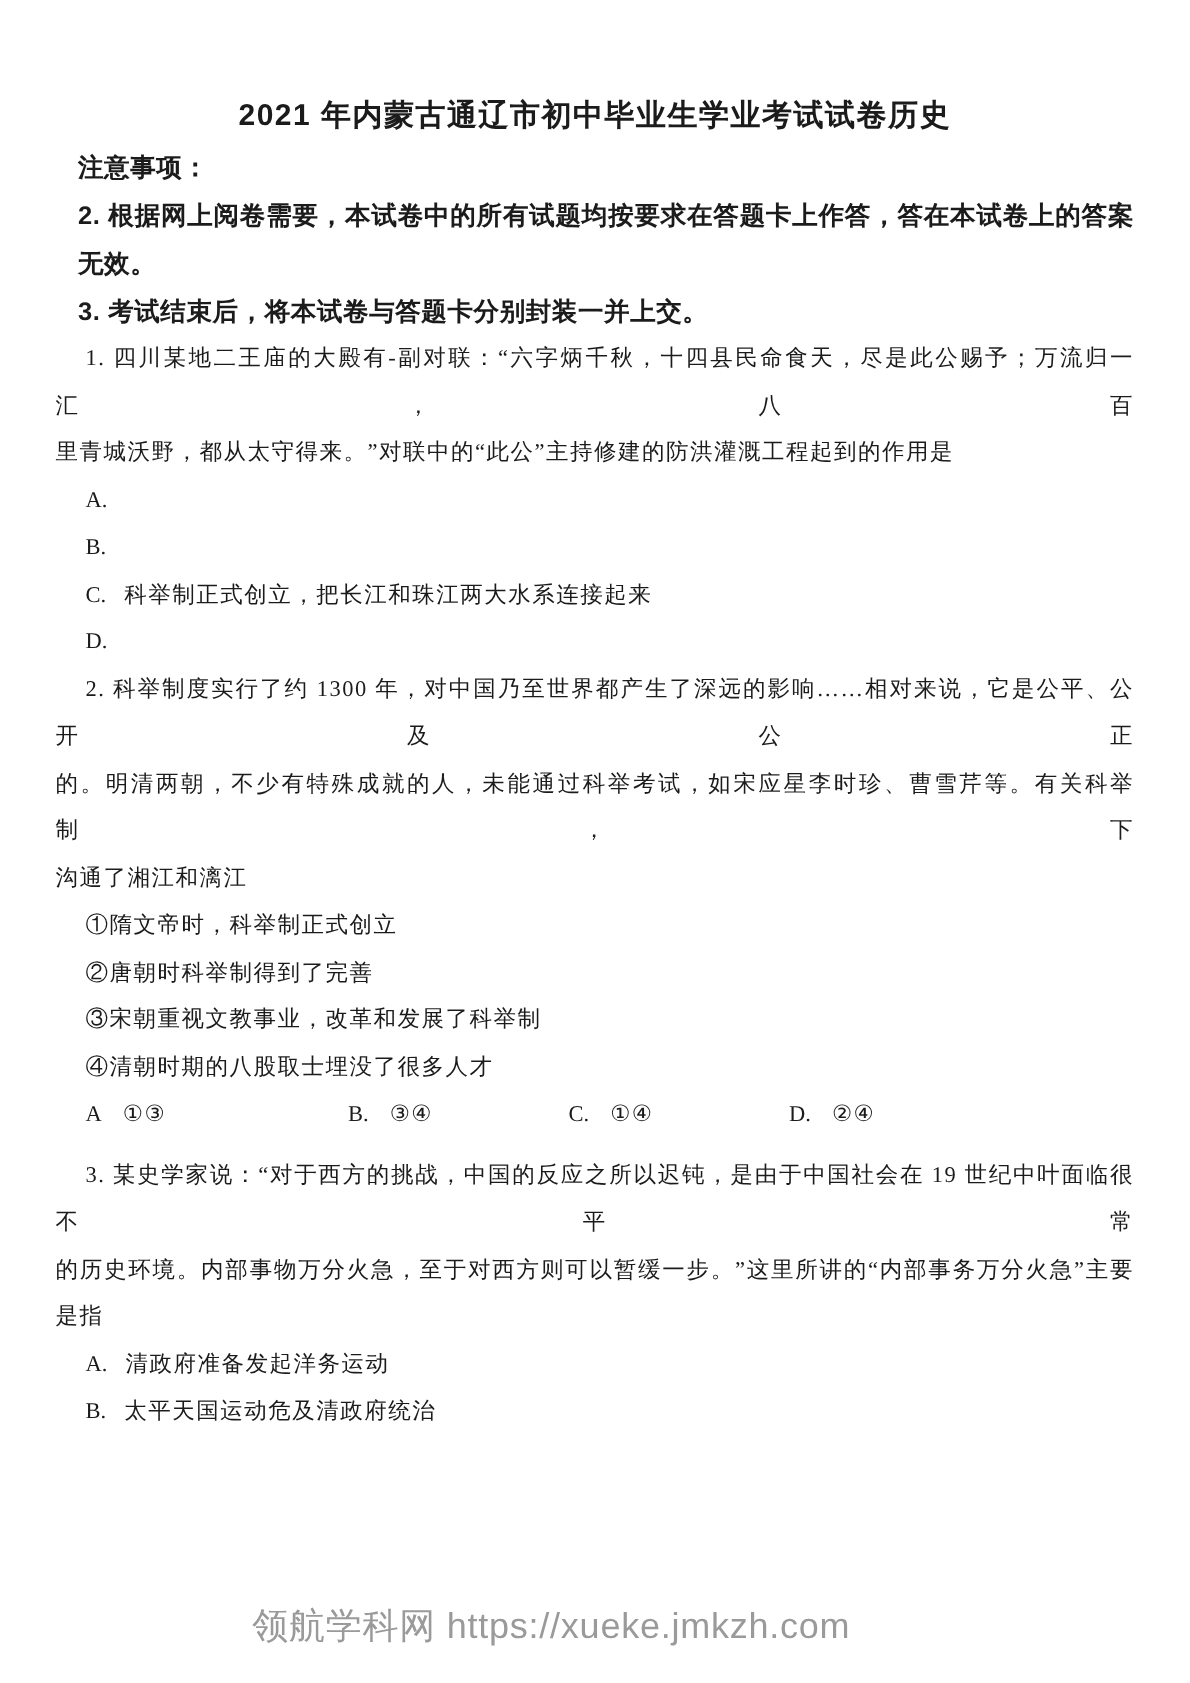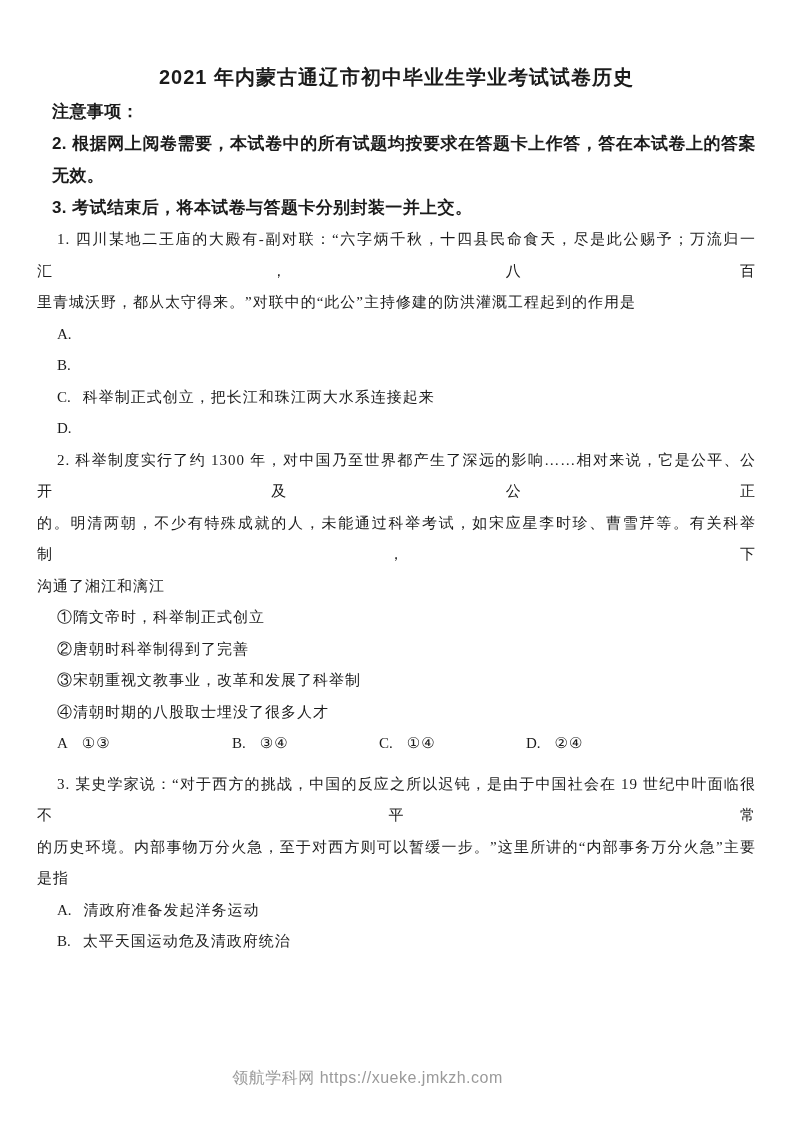--- a/index.html
+++ b/index.html
@@ -54,21 +54,21 @@
   .opt-row .cell:nth-child(3) { width: 147px; }
   .opt-row .opt-label { margin-right: 14px; }
   #questions .question:nth-child(3) { margin-top: 9px; }
   .watermark {
     position: absolute;
     top: 1068px;
     left: 0;
     width: 735px;
     text-align: center;
     font-family: "Liberation Sans", sans-serif;
-    font-size: 16px;
+    font-size: 24px;
     letter-spacing: 0.5px;
     color: #9a9a9a;
   }
 </style>
 </head>
 <body>
 
 <div class="page">
   <div class="content">
 

